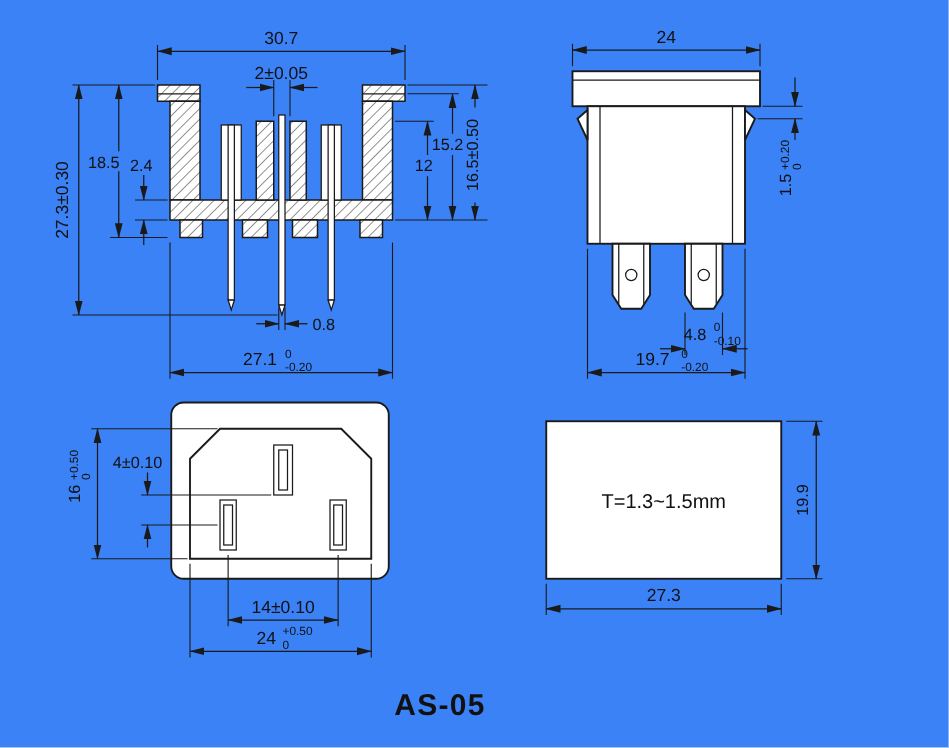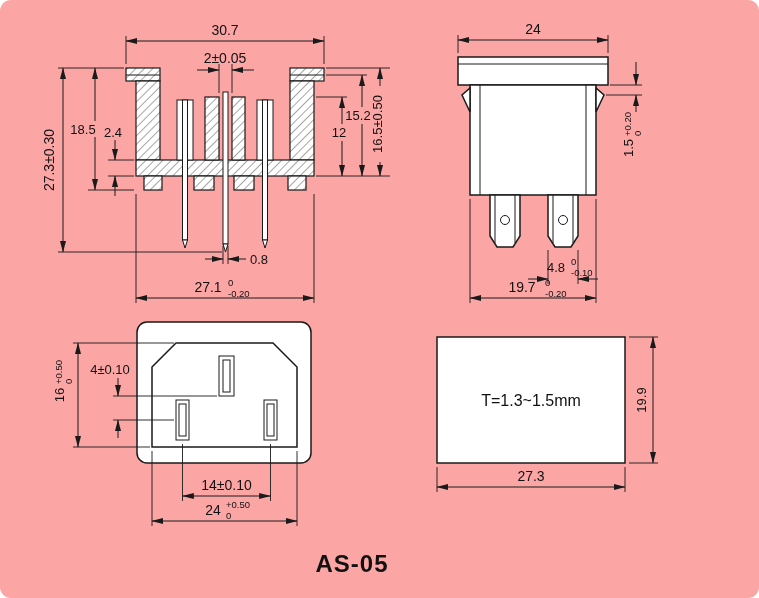--- a/index.html
+++ b/index.html
@@ -1,16 +1,16 @@
 <!DOCTYPE html>
 <html><head>
 <meta charset="utf-8">
 <style>
   html,body{margin:0;padding:0;background:#fff;}
-  .stage{width:759px;height:598px;background:#fca5a5;position:relative;font-family:"Liberation Sans",sans-serif;border-radius:11px;}
+  .stage{width:759px;height:598px;background:#3b82f6;position:relative;font-family:"Liberation Sans",sans-serif;}
   svg{display:block;}
   .ol{fill:#fff;stroke:#1a1a1a;stroke-width:1.5;}
   .hatch{fill:url(#hatchP);stroke:#1a1a1a;stroke-width:1.2;}
   .thin{stroke:#1a1a1a;stroke-width:1;fill:#fff;}
   .dim{stroke:#1a1a1a;stroke-width:1;fill:none;}
   .ext{stroke:#1a1a1a;stroke-width:0.9;fill:none;}
   text{font-family:"Liberation Sans",sans-serif;fill:#111;}
   .dt{font-size:14px;}
   .dts{font-size:13px;}
   .tol{font-size:9.5px;}

